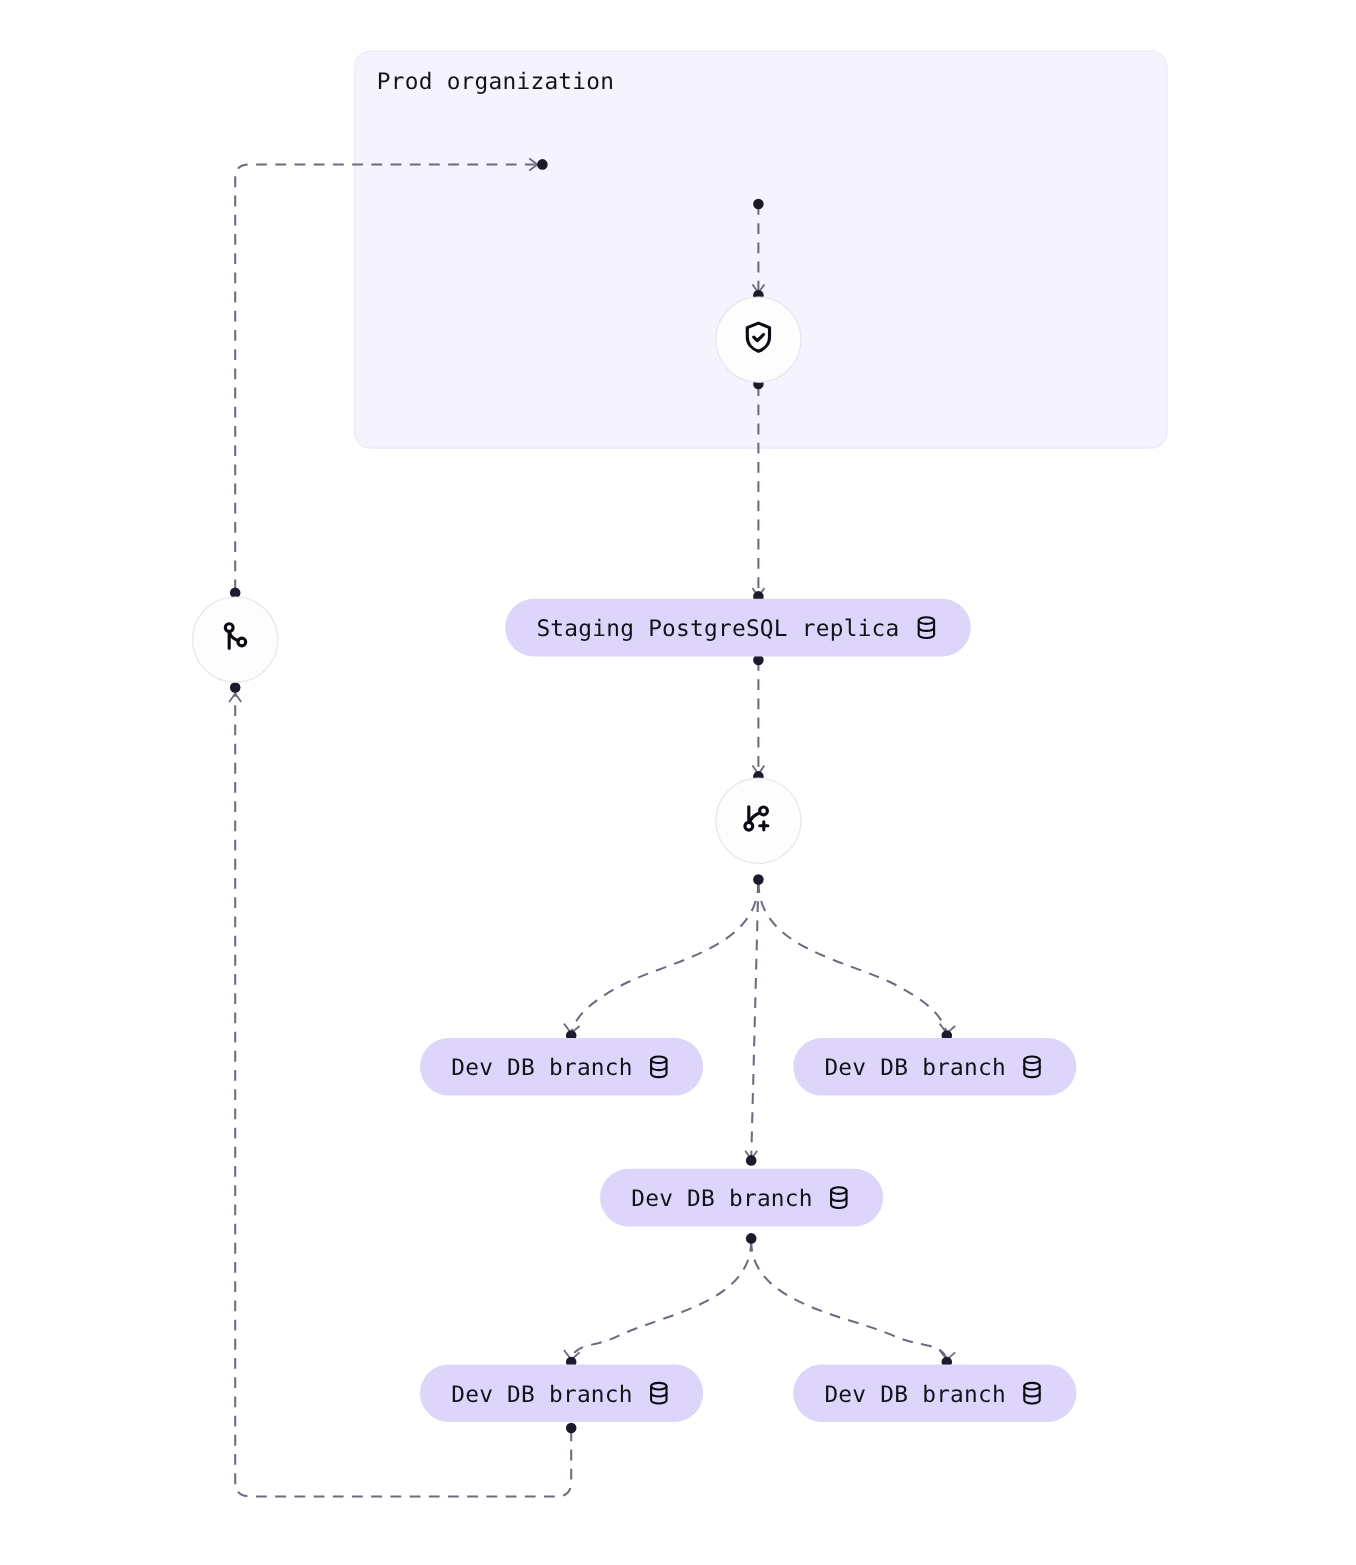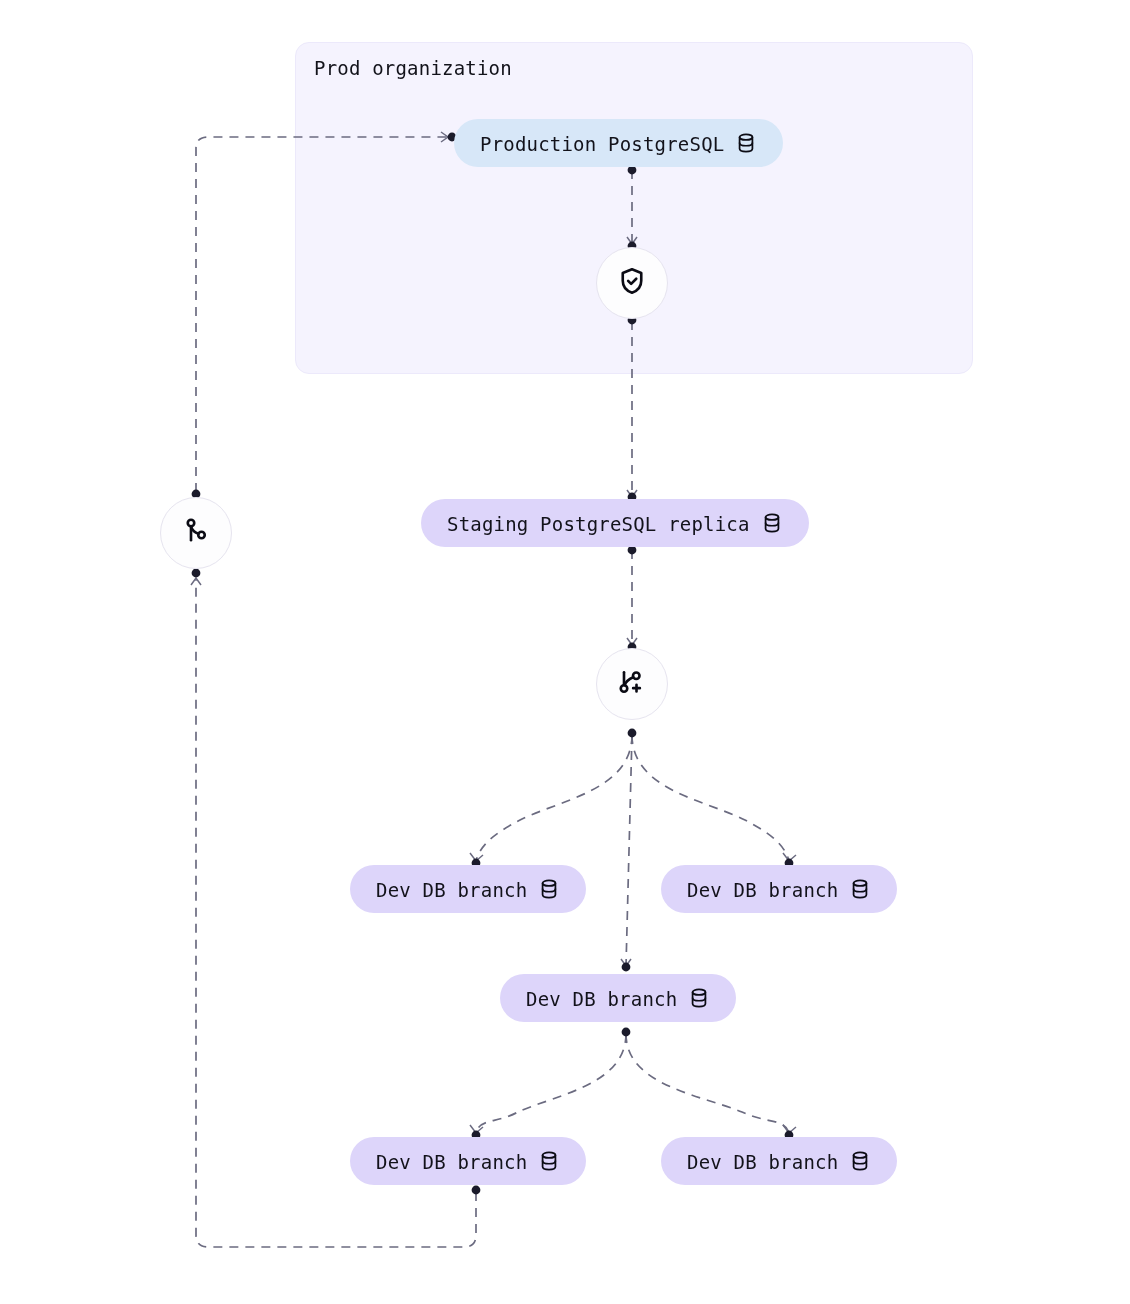--- a/index.html
+++ b/index.html
@@ -144,32 +144,20 @@
     <circle class="dot" cx="789" cy="863" r="4.4"></circle>
     <circle class="dot" cx="626" cy="967" r="4.4"></circle>
     <circle class="dot" cx="626" cy="1032" r="4.4"></circle>
     <circle class="dot" cx="476" cy="1135" r="4.4"></circle>
     <circle class="dot" cx="789" cy="1135" r="4.4"></circle>
     <circle class="dot" cx="476" cy="1190" r="4.4"></circle>
     <circle class="dot" cx="196" cy="494" r="4.4"></circle>
     <circle class="dot" cx="196" cy="573" r="4.4"></circle>
   </svg>
 
-  <div class="node blue" id="n-prod" style="left:454px; top:119px;">
-    <span class="lbl">Production PostgreSQL</span>
-    <span class="dbic">
-      <svg viewBox="0 0 24 24">
-          <g fill="none" stroke="#0b0b14" stroke-width="1.9" stroke-linecap="round" stroke-linejoin="round">
-        <ellipse cx="12" cy="5.6" rx="7" ry="3"></ellipse>
-        <path d="M5 5.6v12.8c0 1.66 3.13 3 7 3s7-1.34 7-3V5.6"></path>
-        <path d="M5 12c0 1.66 3.13 3 7 3s7-1.34 7-3"></path>
-      </g>
-        </svg>
-    </span>
-  </div>
 
   <div class="node purp" id="n-staging" style="left:421px; top:499px;justify-content:flex-end;">
     <span class="lbl">Staging PostgreSQL replica</span>
     <span class="dbic">
       <svg viewBox="0 0 24 24">
           <g fill="none" stroke="#0b0b14" stroke-width="1.9" stroke-linecap="round" stroke-linejoin="round">
         <ellipse cx="12" cy="5.6" rx="7" ry="3"></ellipse>
         <path d="M5 5.6v12.8c0 1.66 3.13 3 7 3s7-1.34 7-3V5.6"></path>
         <path d="M5 12c0 1.66 3.13 3 7 3s7-1.34 7-3"></path>
       </g>

